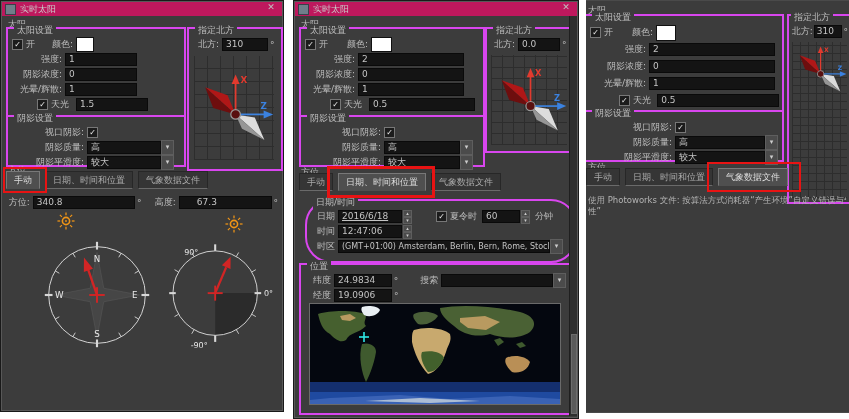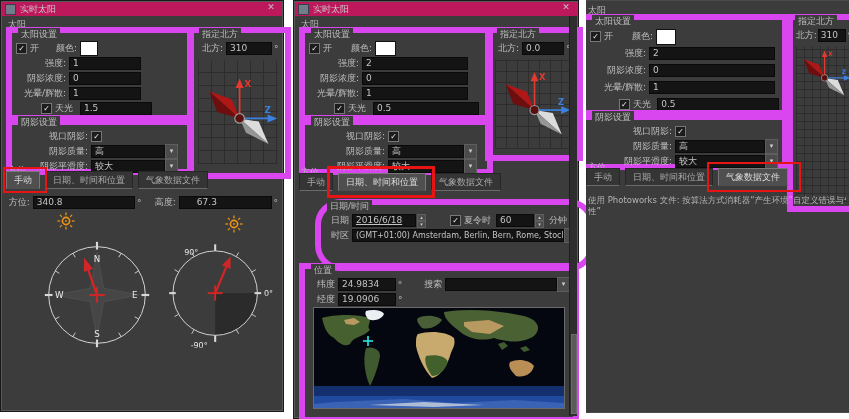--- a/index.html
+++ b/index.html
@@ -4,21 +4,21 @@
 <style>
   html,body{margin:0;padding:0;background:#ffffff;}
   #stage{position:relative;width:849px;height:419px;overflow:hidden;
     font-family:"DejaVu Sans","Liberation Sans",sans-serif;font-size:9px;color:#bdbdbd;background:#ffffff;}
   .panel{position:absolute;top:0;background:#3c3c3c;border:1px solid #191919;box-shadow:inset 0 0 0 1px #585858;}
   .titlebar{position:absolute;left:1px;top:1px;right:1px;height:14px;background:#be185d;display:flex;align-items:center;}
   .appicon{width:9px;height:9px;margin:0 4px 0 3px;background:#6f7e8a;border:1px solid #394049;}
   .title{color:#c9c9c9;font-size:9px;}
   .closex{position:absolute;top:1px;width:14px;text-align:center;color:#c0c0c0;font-size:9px;cursor:default;}
   .sec{position:absolute;color:#b5b5b5;}
-  .grp{position:absolute;border:6px solid #d946ef;}
+  .grp{position:absolute;border:2px solid #d946ef;}
   .legend{position:absolute;top:-5px;left:6px;background:#3c3c3c;padding:0 3px;color:#bdbdbd;white-space:nowrap;}
   .rows{position:absolute;left:4px;top:7px;right:3px;}
   .row{display:flex;align-items:center;height:13px;margin-top:2px;white-space:nowrap;}
   .lbl{text-align:right;padding-right:3px;color:#bdbdbd;overflow:hidden;}
   .field{background:#141414;border:1px solid #0a0a0a;color:#c4c4c4;height:11px;line-height:11px;padding:0 3px;overflow:hidden;}
   .chk{width:9px;height:9px;background:#1c1c1c;border:1px solid #777;color:#eee;font-size:8px;line-height:9px;text-align:center;margin-right:3px;flex:0 0 9px;}
   .swatch{width:16px;height:13px;background:#ffffff;border:1px solid #111;}
   .ddbtn{width:11px;height:13px;background:#4b4b4b;border:1px solid #5e5e5e;color:#ccc;font-size:7px;line-height:13px;text-align:center;}
   .spin{display:inline-flex;flex-direction:column;width:9px;height:13px;margin-left:1px;}
   .spin span{flex:1;background:#4b4b4b;border:1px solid #5e5e5e;color:#ccc;font-size:5px;line-height:5px;text-align:center;}
@@ -311,39 +311,47 @@
     </div>
 
     <div class="sec" style="left:7px;top:165px;">方位</div>
     <div class="tabs" style="left:5px;top:172px;right:10px;">
       <span class="tab">手动</span>
       <span class="tab active">日期、时间和位置</span>
       <span class="tab">气象数据文件</span>
     </div>
     <div class="redbox" style="left:33px;top:165px;width:102px;height:26px;border-width:3px;"></div>
 
-    <div class="grp" style="left:21px;top:198px;width:268px;height:60px;border-radius:26px;">
+    <div class="grp" style="left:11px;top:198px;width:268px;height:60px;border-radius:26px;">
       <span class="legend">日期/时间</span>
       <div class="rows">
         <div class="row">
           <span class="lbl" style="width:24px;">日期</span>
           <span class="field" style="width:56px;text-decoration:underline;">2016/6/18</span>
           <span class="spin">
               <span>▴</span>
               <span>▾</span>
             </span>
           <span style="width:24px;"></span>
           <span class="chk">✓</span>
           <span>夏令时</span>
           <span class="field" style="width:30px;margin-left:5px;">60</span>
           <span class="spin">
               <span>▴</span>
               <span>▾</span>
             </span>
           <span style="margin-left:5px;">分钟</span>
+        </div>
+        <div class="row">
+          <span class="lbl" style="width:24px;">时间</span>
+          <span class="field" style="width:56px;">12:47:06</span>
+          <span class="spin">
+              <span>▴</span>
+              <span>▾</span>
+            </span>
         </div>
         <div class="row">
           <span class="lbl" style="width:24px;">时区</span>
           <span class="field" style="width:204px;font-size:8px;">(GMT+01:00) Amsterdam, Berlin, Bern, Rome, Stockholm, Vi</span>
           <span class="ddbtn">▾</span>
         </div>
       </div>
     </div>
 
     <div class="grp" style="left:5px;top:262px;width:268px;height:148px;">

